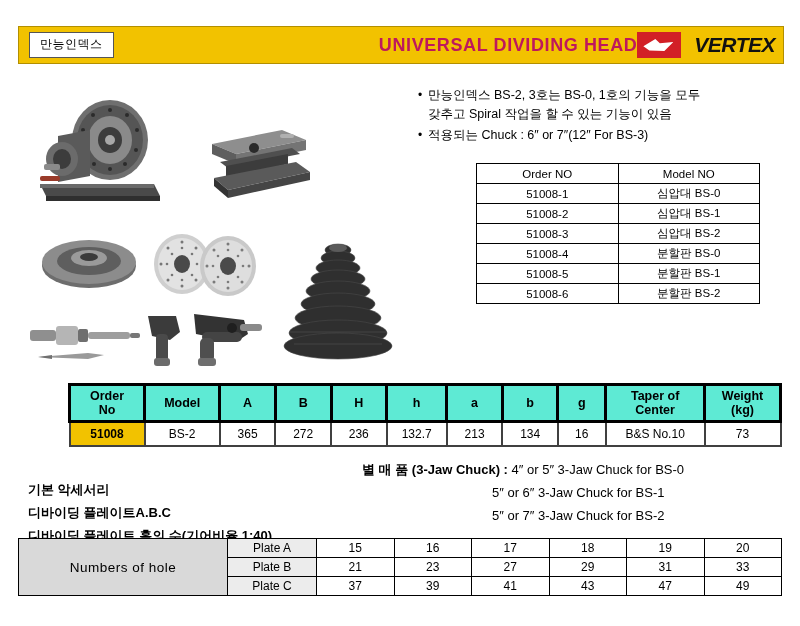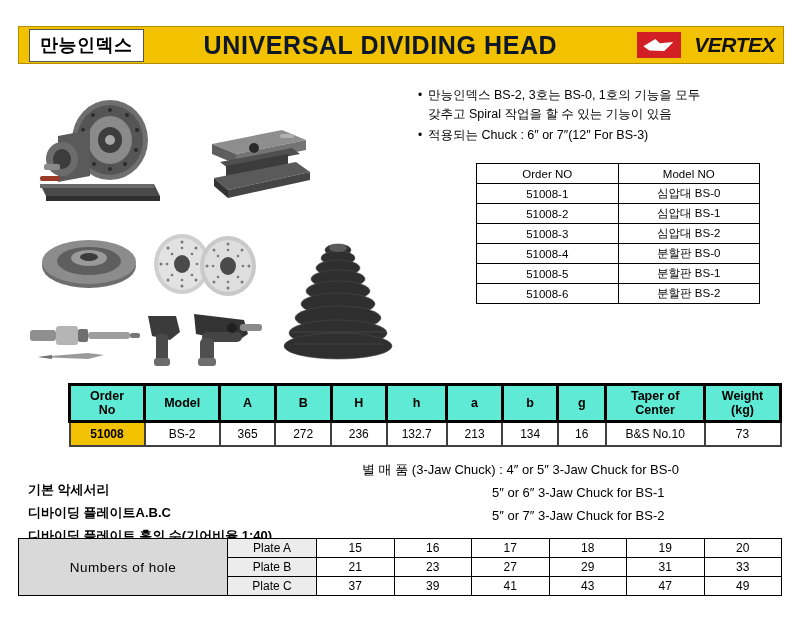--- a/index.html
+++ b/index.html
@@ -28,33 +28,33 @@
     width: 764px; height: 36px;
     background: #f2c200;
     border: 1px solid #b28f00;
     display: flex;
     align-items: center;
   }
   .header-tag {
     margin-left: 10px;
     background: #ffffff;
     border: 1px solid #555555;
-    font-size: 18px;
-    font-weight: bold;
+    font-size: 12px;
+    font-weight: normal;
     padding: 3px 10px 4px 10px;
     letter-spacing: 0.5px;
     white-space: nowrap;
   }
   .header-title {
     flex: 1;
-    text-align: center;
-    font-size: 25px;
+    text-align: right;
+    font-size: 18px;
     font-weight: bold;
     letter-spacing: 0.6px;
-    color: #0f172a;
+    color: #be185d;
     margin-left: -20px;
   }
   .brand {
     display: flex;
     align-items: center;
     margin-right: 8px;
     gap: 10px;
   }
   .brand-mark {
     width: 44px; height: 26px;
@@ -154,21 +154,21 @@
     line-height: 23px;
     font-weight: bold;
     margin-top: 20px;
   }
   .acc-right {
     position: absolute;
     left: 362px; top: 458px;
     font-size: 13px;
     line-height: 23px;
   }
-  .acc-right .acc-head { font-weight: normal; }
+  .acc-right .acc-head { font-weight: bold; }
   .acc-right .acc-line {
     white-space: nowrap;
   }
   .acc-right .indent { margin-left: 130px; }
 
   
   .holes-table {
     position: absolute;
     left: 18px; top: 538px;
     width: 764px;

